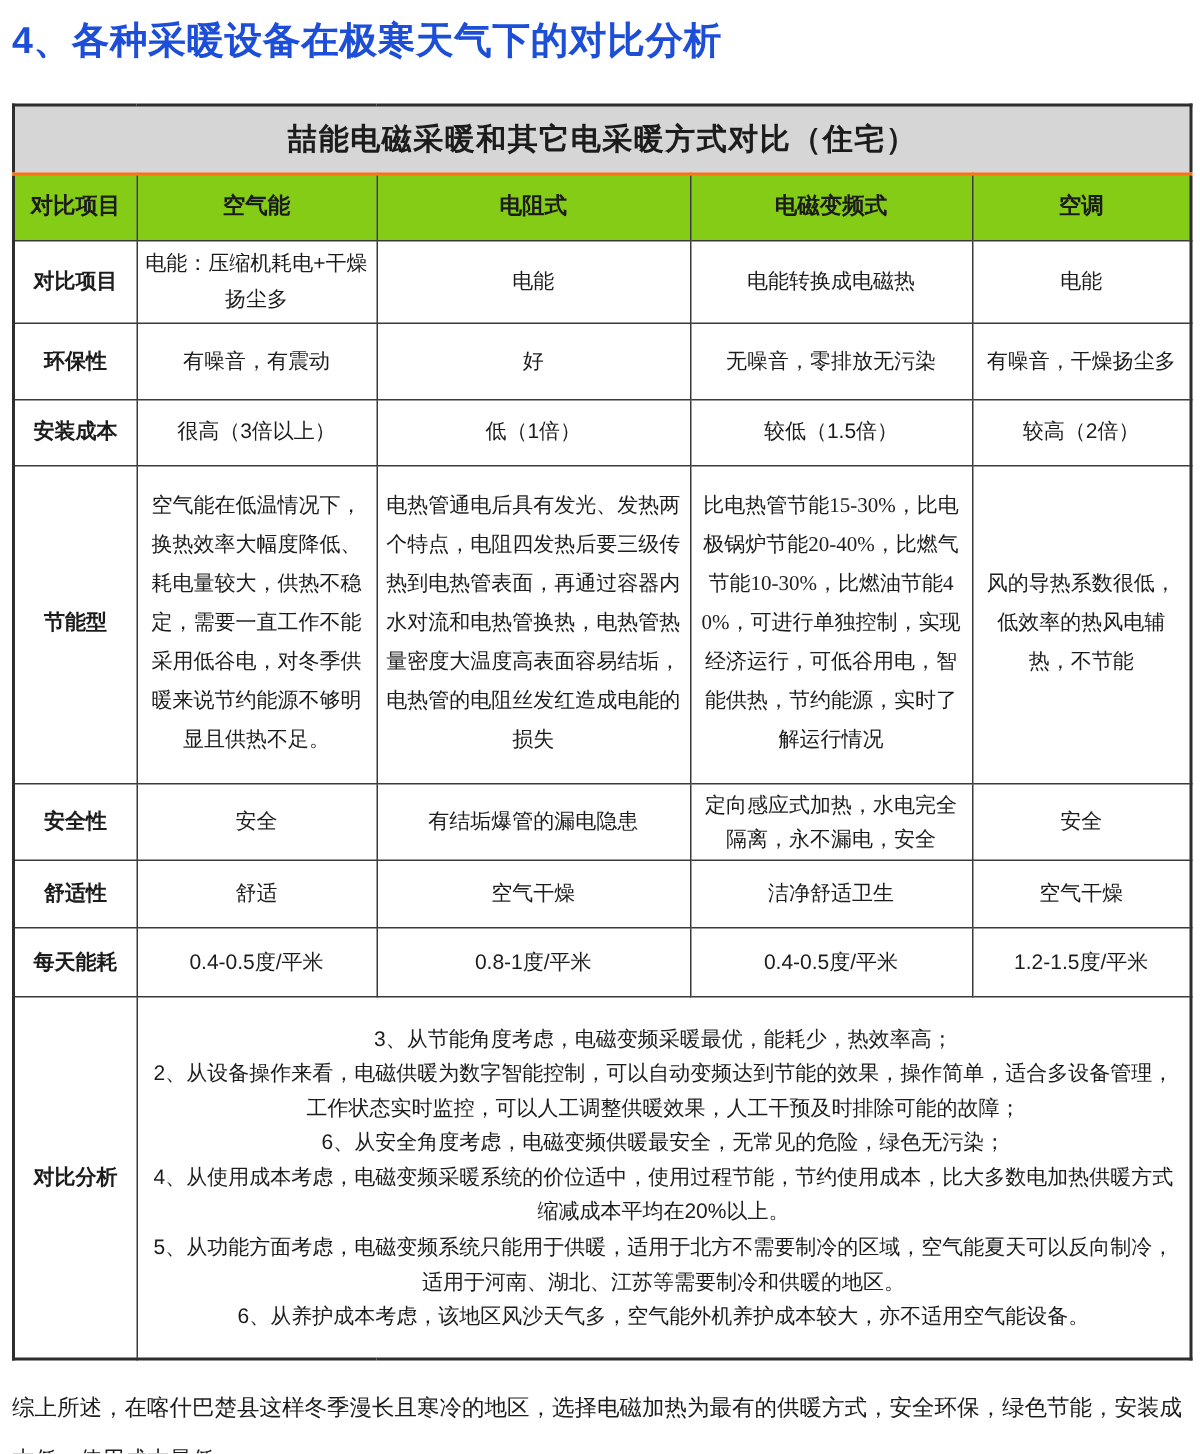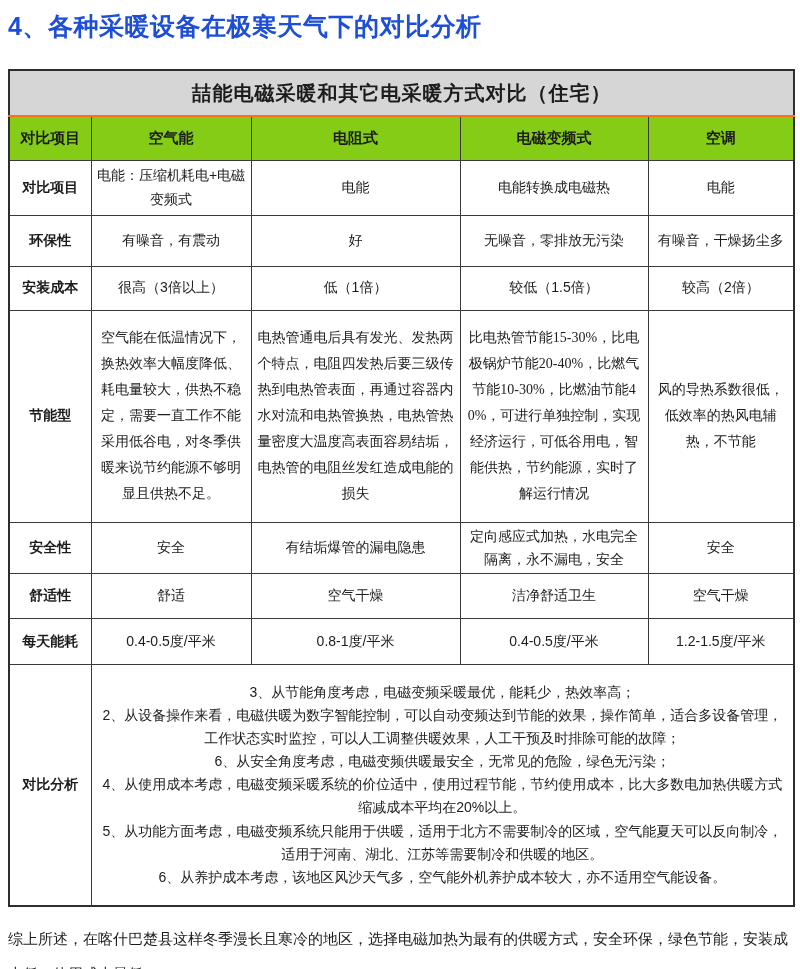--- a/index.html
+++ b/index.html
@@ -105,21 +105,21 @@
     <tr class="col-header-row">
       <th>对比项目</th>
       <th>空气能</th>
       <th>电阻式</th>
       <th>电磁变频式</th>
       <th>空调</th>
     </tr>
 
     <tr class="r-consume">
       <td class="row-label">对比项目</td>
-      <td>电能：压缩机耗电+电磁变频式</td>
+      <td>电能：压缩机耗电+干燥扬尘多</td>
       <td>电能</td>
       <td>电能转换成电磁热</td>
       <td>电能</td>
     </tr>
 
     <tr class="r-env">
       <td class="row-label">环保性</td>
       <td>有噪音，有震动</td>
       <td>好</td>
       <td>无噪音，零排放无污染</td>

